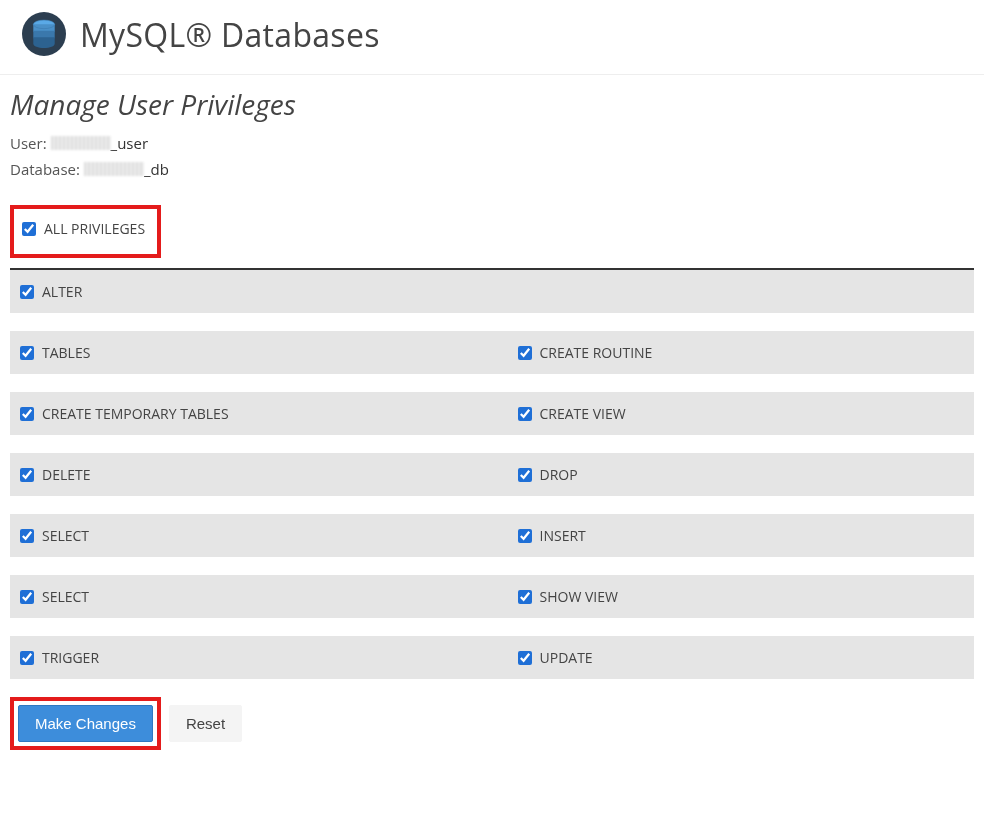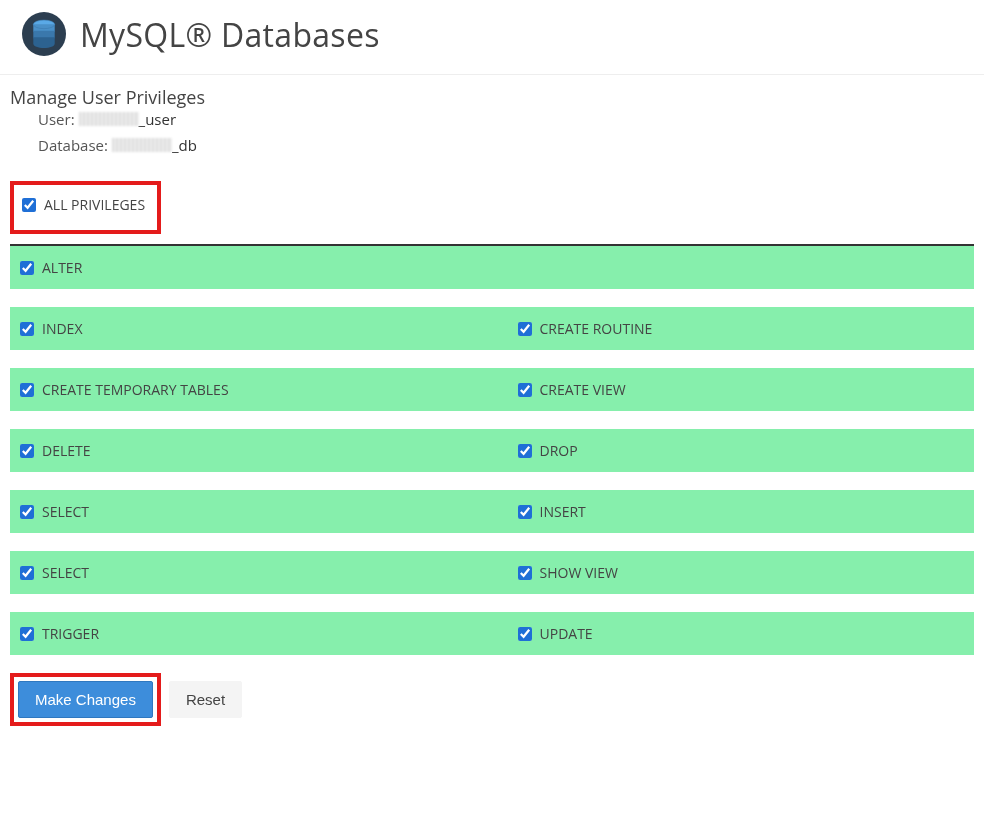--- a/index.html
+++ b/index.html
@@ -39,34 +39,35 @@
     .page-title {
       font-size: 32px;
       font-weight: 400;
       color: #444;
       letter-spacing: 0.3px;
     }
     .content {
       padding: 0 10px;
     }
     .section-title {
-      font-size: 18px;
+      font-size: 28px;
       font-weight: 400;
       color: #444;
+      margin-bottom: 10px;
+      font-style: italic;
     }
     .info-line {
       font-size: 15px;
       color: #555;
       margin-bottom: 6px;
       display: flex;
       align-items: center;
     }
     .info-label {
       margin-right: 4px;
-      margin-left: 28px;
     }
     .blurred {
       display: inline-block;
       width: 60px;
       height: 14px;
       background: repeating-linear-gradient(90deg, #ddd 0 2px, #eee 2px 4px);
       filter: blur(1px);
       margin-right: 0;
     }
     .info-value {
@@ -96,21 +97,21 @@
       border: none;
       border-top: 2px solid #333;
       margin-top: 10px;
       margin-bottom: 0;
     }
     .priv-grid {
       width: 100%;
     }
     .priv-row {
       display: flex;
-      background: #86efac;
+      background: #e5e5e5;
       margin-bottom: 18px;
       gap: 31px;
     }
     .priv-cell {
       flex: 1;
       padding: 12px 10px;
     }
     .actions {
       margin-top: 10px;
       display: flex;
@@ -187,21 +188,21 @@
           <label class="checkbox-item">
             <input type="checkbox" checked="" style="">
             <span>ALTER</span>
           </label>
         </div>
       </div>
       <div class="priv-row">
         <div class="priv-cell">
           <label class="checkbox-item">
             <input type="checkbox" checked="" style="">
-            <span>INDEX</span>
+            <span>TABLES</span>
           </label>
         </div>
         <div class="priv-cell">
           <label class="checkbox-item">
             <input type="checkbox" checked="" style="">
             <span>CREATE ROUTINE</span>
           </label>
         </div>
       </div>
       <div class="priv-row">

